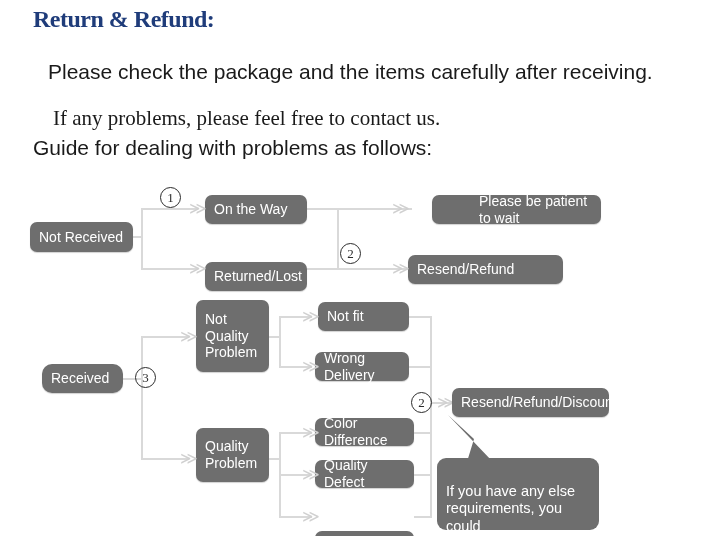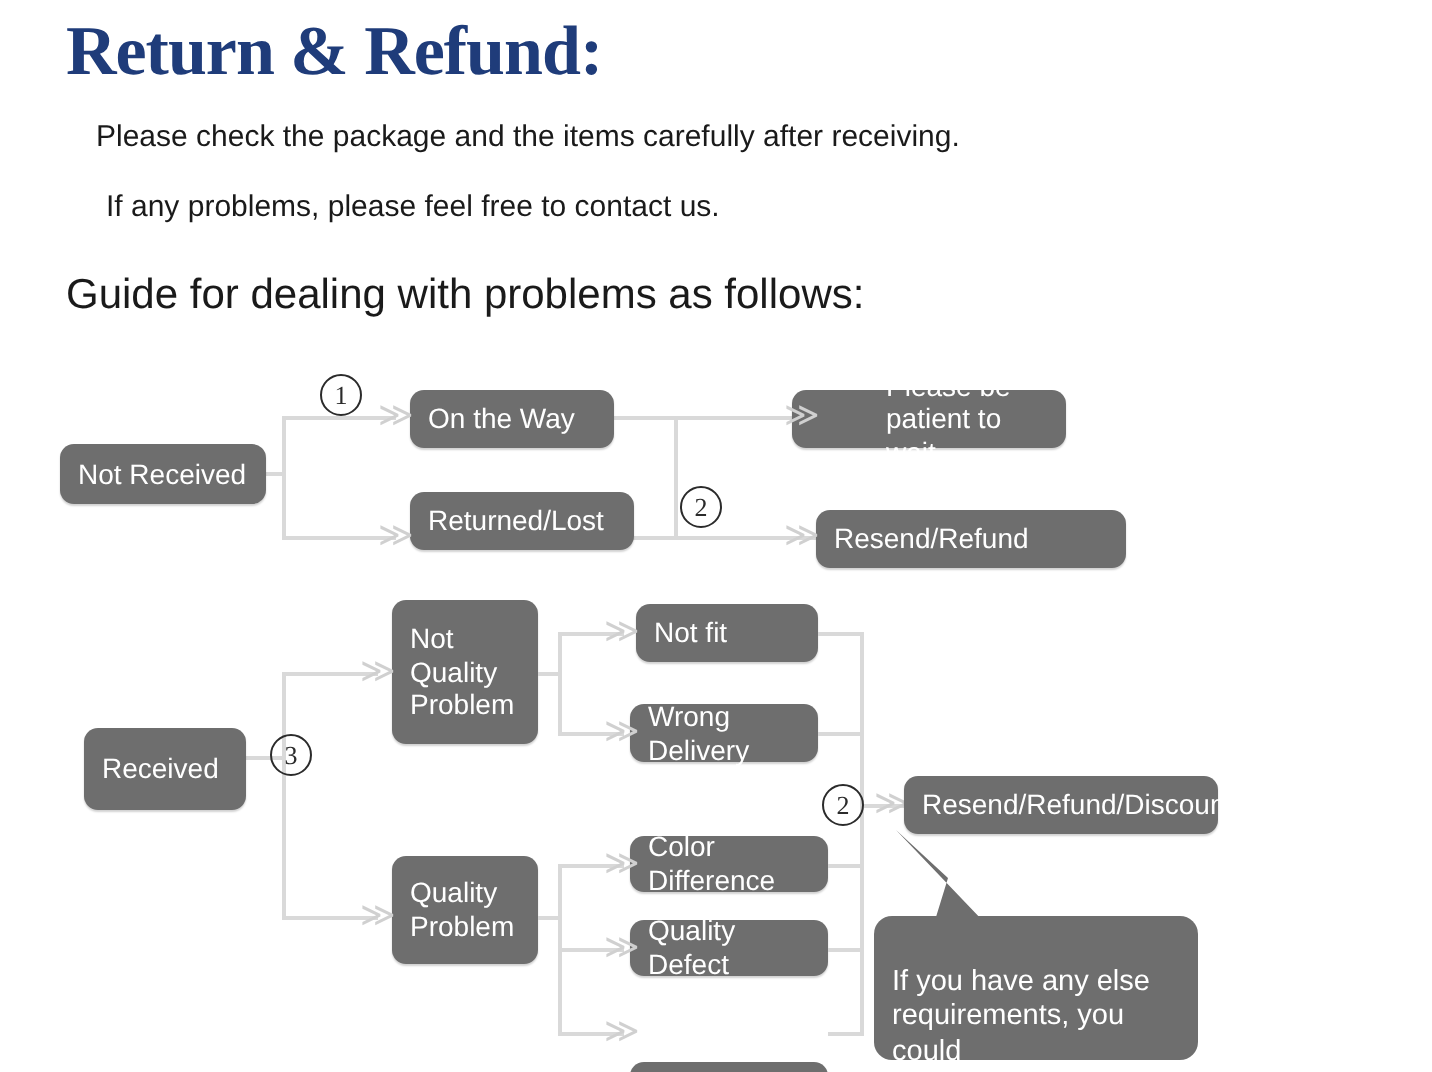--- a/index.html
+++ b/index.html
@@ -16,34 +16,34 @@
     font-family: "Liberation Sans", sans-serif;
   }
 
   
   .title {
     position: absolute;
     left: 33px;
     top: 6px;
     font-family: "Liberation Serif", serif;
     font-weight: bold;
-    font-size: 35px;
+    font-size: 24px;
     letter-spacing: -0.5px;
     color: #1f3c7a;
     white-space: nowrap;
   }
   .subline {
     position: absolute;
     font-family: "Liberation Sans", sans-serif;
-    font-size: 15px;
+    font-size: 21px;
     color: #1a1a1a;
     white-space: nowrap;
   }
   .subline-1 { left: 48px; top: 60px; }
-  .subline-2 { left: 53px; top: 95px; }
+  .subline-2 { left: 53px; top: 106px; font-family: Liberation Serif, serif; }
 
   .guide {
     position: absolute;
     left: 33px;
     top: 136px;
     font-family: "Liberation Sans", sans-serif;
     font-size: 21px;
     color: #1a1a1a;
     white-space: nowrap;
   }
@@ -150,25 +150,25 @@
   <div class="line h" style="left:307px; top:268px; width:105px;"></div>
 
   <div class="node left" style="left:30px; top:222px; width:103px; height:30px;">
     <span>Not Received</span>
   </div>
 
   <div class="node left" style="left:205px; top:195px; width:102px; height:29px;">
     <span>On the Way</span>
   </div>
 
-  <div class="node left" style="left:205px; top:246px; width:112px; height:29px;">
+  <div class="node left" style="left:205px; top:262px; width:102px; height:29px;">
     <span>Returned/Lost</span>
   </div>
 
-  <div class="node left" style="left:396px; top:195px; width:137px; height:29px;padding-left:47px;">
+  <div class="node left" style="left:432px; top:195px; width:169px; height:29px;padding-left:47px;">
     <span>Please be patient to wait</span>
   </div>
 
   <div class="node left" style="left:408px; top:255px; width:155px; height:29px;">
     <span>Resend/Refund</span>
   </div>
 
   <div class="arrow" style="left:189px; top:200px;">≫</div>
   <div class="arrow" style="left:189px; top:260px;">≫</div>
   <div class="arrow" style="left:392px; top:200px;">≫</div>
@@ -179,21 +179,21 @@
   </div>
   <div class="circnum" style="left:340px; top:243px;">
     <span>2</span>
   </div>
 
   <div class="line h" style="left:123px; top:378px; width:20px;"></div>
   <div class="line v" style="left:141px; top:336px; height:124px;"></div>
   <div class="line h" style="left:141px; top:336px; width:48px;"></div>
   <div class="line h" style="left:141px; top:458px; width:48px;"></div>
 
-  <div class="node left" style="left:42px; top:364px; width:81px; height:41px;">
+  <div class="node left" style="left:42px; top:364px; width:81px; height:29px;border-radius:10px;">
     <span>Received</span>
   </div>
 
   <div class="circnum" style="left:135px; top:367px;">
     <span>3</span>
   </div>
 
   <div class="node multi left" style="left:196px; top:300px; width:73px; height:72px;align-items:center;">
     <span>Not
 Quality

